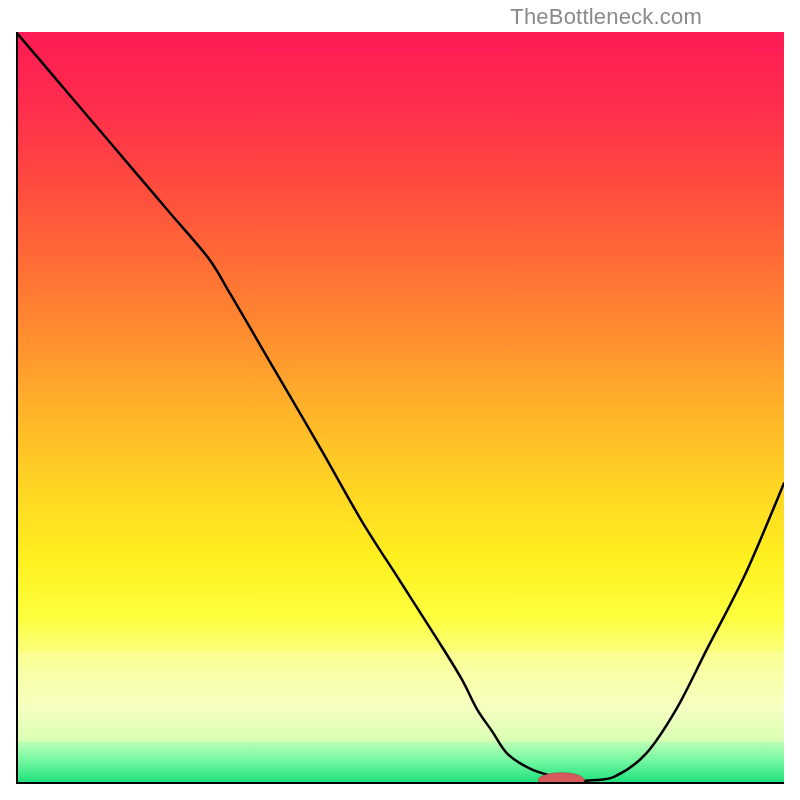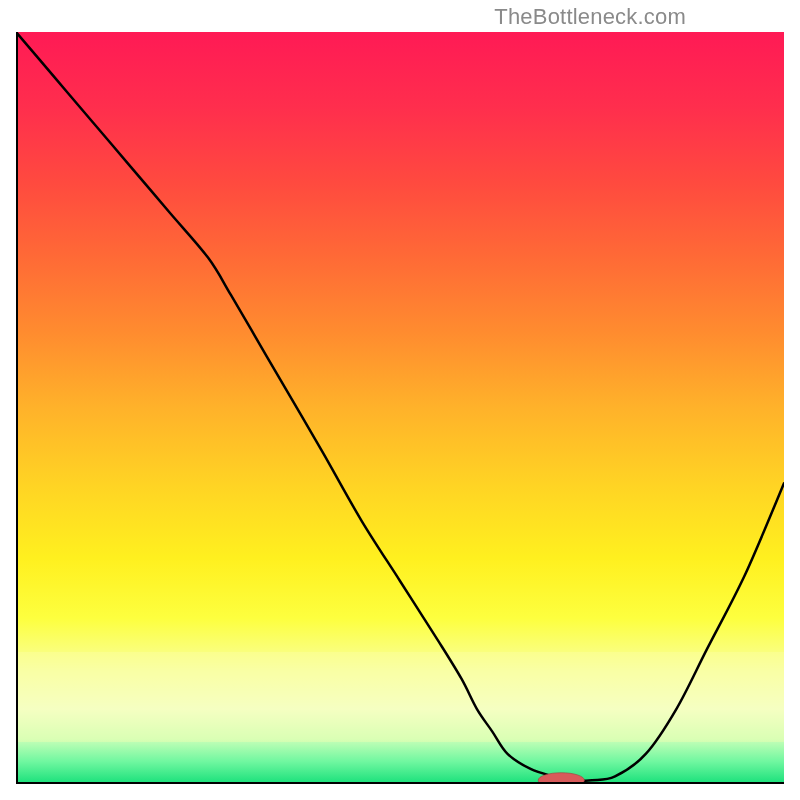--- a/index.html
+++ b/index.html
@@ -8,20 +8,21 @@
     width: 800px;
     height: 800px;
     background: #ffffff;
     overflow: hidden;
     font-family: Arial, Helvetica, sans-serif;
   }
   .container {
     position: relative;
     width: 698px;
     height: 800px;
+    padding-left: 16px;
   }
   .watermark {
     position: absolute;
     top: 4px;
     right: 12px;
     color: #8a8a8a;
     font-size: 22px;
     font-weight: 500;
     letter-spacing: 0.2px;
     z-index: 10;

